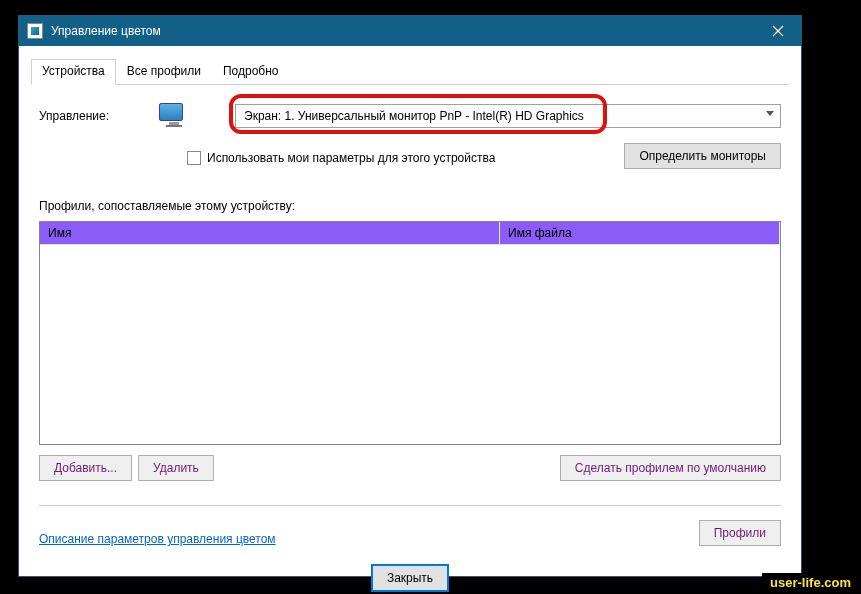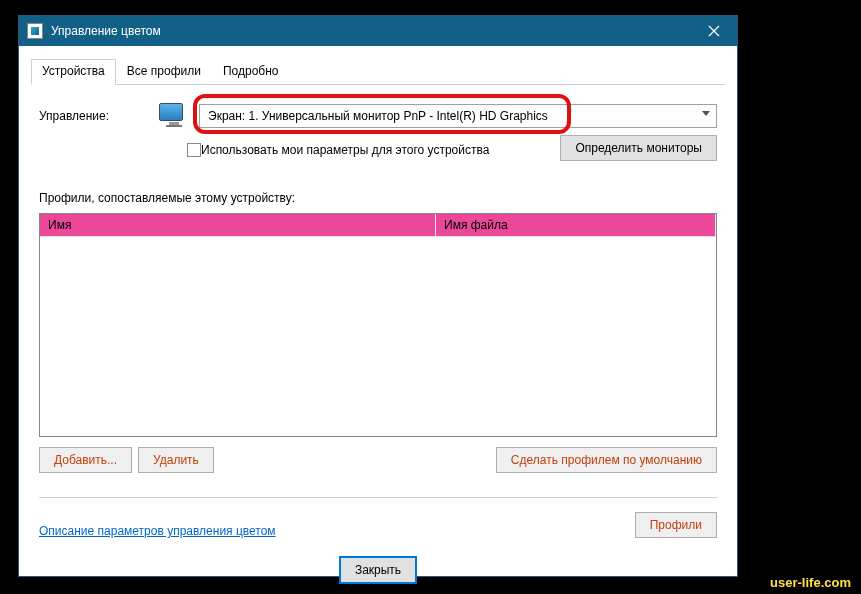--- a/index.html
+++ b/index.html
@@ -1,46 +1,46 @@
 <!DOCTYPE html>
 <html><head>
 <meta charset="utf-8">
 <style>
   * { box-sizing: border-box; margin: 0; padding: 0; }
   body { font-family: "Segoe UI", Tahoma, sans-serif; font-size: 12px; background: #000; width: 861px; height: 594px; overflow: hidden; }
-  .window { position: absolute; left: 18px; top: 15px; width: 720px; height: 562px; background: #fff; border: 1px solid #2a5a7a; }
+  .window { position: absolute; left: 18px; top: 15px; width: 784px; height: 562px; background: #fff; border: 1px solid #2a5a7a; }
   .titlebar { height: 30px; background: #125f87; color: #fff; display: flex; align-items: center; padding: 0 0 0 8px; }
   .tb-icon { width: 16px; height: 16px; background: #fff; border: 1px solid #888; display: flex; align-items: center; justify-content: center; margin-right: 8px; }
   .tb-icon-inner { width: 8px; height: 8px; background: linear-gradient(135deg,#4aa,#06a); }
   .tb-title { flex: 1; font-size: 12px; }
   .tb-close { width: 46px; height: 30px; display: flex; align-items: center; justify-content: center; color: #fff; font-size: 14px; }
   .client { padding: 4px 12px 10px 12px; }
   .tabs { display: flex; border-bottom: 1px solid #d0d0d0; margin-top: 8px; }
   .tab { padding: 4px 10px 6px; font-size: 12px; color: #000; border: 1px solid transparent; border-bottom: none; position: relative; top: 1px; }
   .tab.active { background: #fff; border-color: #d0d0d0; border-bottom: 1px solid #fff; }
   .panel { padding: 18px 8px 8px 8px; }
   .row-device { display: flex; align-items: center; gap: 10px; }
   .lbl-device { width: 110px; font-size: 12px; }
   .monitor-icon { width: 30px; height: 26px; position: relative; }
   .monitor-icon .scr { width: 24px; height: 18px; background: linear-gradient(#5bb4e8,#2a7fc0); border: 1px solid #446; border-radius: 2px; }
   .monitor-icon .stand { width: 10px; height: 3px; background: #999; margin: 1px auto 0; }
   .monitor-icon .base { width: 16px; height: 2px; background: #777; margin: 0 auto; }
-  .combo-wrap { flex: 1; position: relative; }
+  .combo-wrap { flex: 1; position: relative; margin-left: 36px; }
   .combo { width: 100%; height: 24px; border: 1px solid #a0a0a0; background: #fdfdfd; display: flex; align-items: center; padding: 0 22px 0 8px; font-size: 12px; position: relative; }
   .combo .chev { position: absolute; right: 6px; top: 6px; width: 0; height: 0; border-left: 4px solid transparent; border-right: 4px solid transparent; border-top: 5px solid #555; }
   .highlight { position: absolute; left: -6px; top: -10px; width: 378px; height: 40px; border: 4px solid #d11; border-radius: 12px; pointer-events: none; }
-  .row-check { display: flex; align-items: center; margin: 14px 0 0 148px; }
+  .row-check { display: flex; align-items: center; margin: 22px 0 0 148px; gap: 6px; }
   .checkbox { width: 14px; height: 14px; border: 1px solid #888; background: #fff; }
   .btn { height: 24px; padding: 12px 14px; background: #e1e1e1; border: 1px solid #adadad; font-size: 12px; display: inline-flex; align-items: center; justify-content: center; color: #000; }
-  .btn.disabled { color: #c2410c; background: #efefef; }
+  .btn.disabled { color: #701a75; background: #efefef; }
   .btn.primary { border: 2px solid #0078d7; }
   .identify-row { display: flex; justify-content: flex-end; margin-top: -22px; }
   .sect-label { margin: 30px 0 8px 0; font-size: 12px; }
   .list { border: 1px solid #828790; height: 224px; background: #fff; }
-  .list-hdr { display: flex; border-bottom: 1px solid #e0e0e0; background: #ec4899; }
+  .list-hdr { display: flex; border-bottom: 1px solid #e0e0e0; background: #8b5cf6; }
   .list-hdr .col { padding: 4px 8px; font-size: 12px; border-right: 1px solid #e8e8e8; }
   .col-name { flex: 1; }
   .col-file { width: 280px; }
   .list-buttons { display: flex; gap: 6px; margin-top: 10px; justify-content: space-between; }
   .list-buttons .left { display: flex; gap: 6px; }
   .hr { border: none; border-top: 1px solid #d0d0d0; margin: 24px 0 14px; }
   .footer-row { display: flex; justify-content: space-between; align-items: flex-end; }
   .link { color: #0066cc; text-decoration: underline; font-size: 12px; }
   .close-row { display: flex; justify-content: center; margin-top: 18px; }
   .watermark { position: absolute; right: 2px; bottom: 2px; background: #000; color: #fde047; font-size: 13px; font-weight: bold; padding: 2px 8px; font-family: Arial, sans-serif; }

